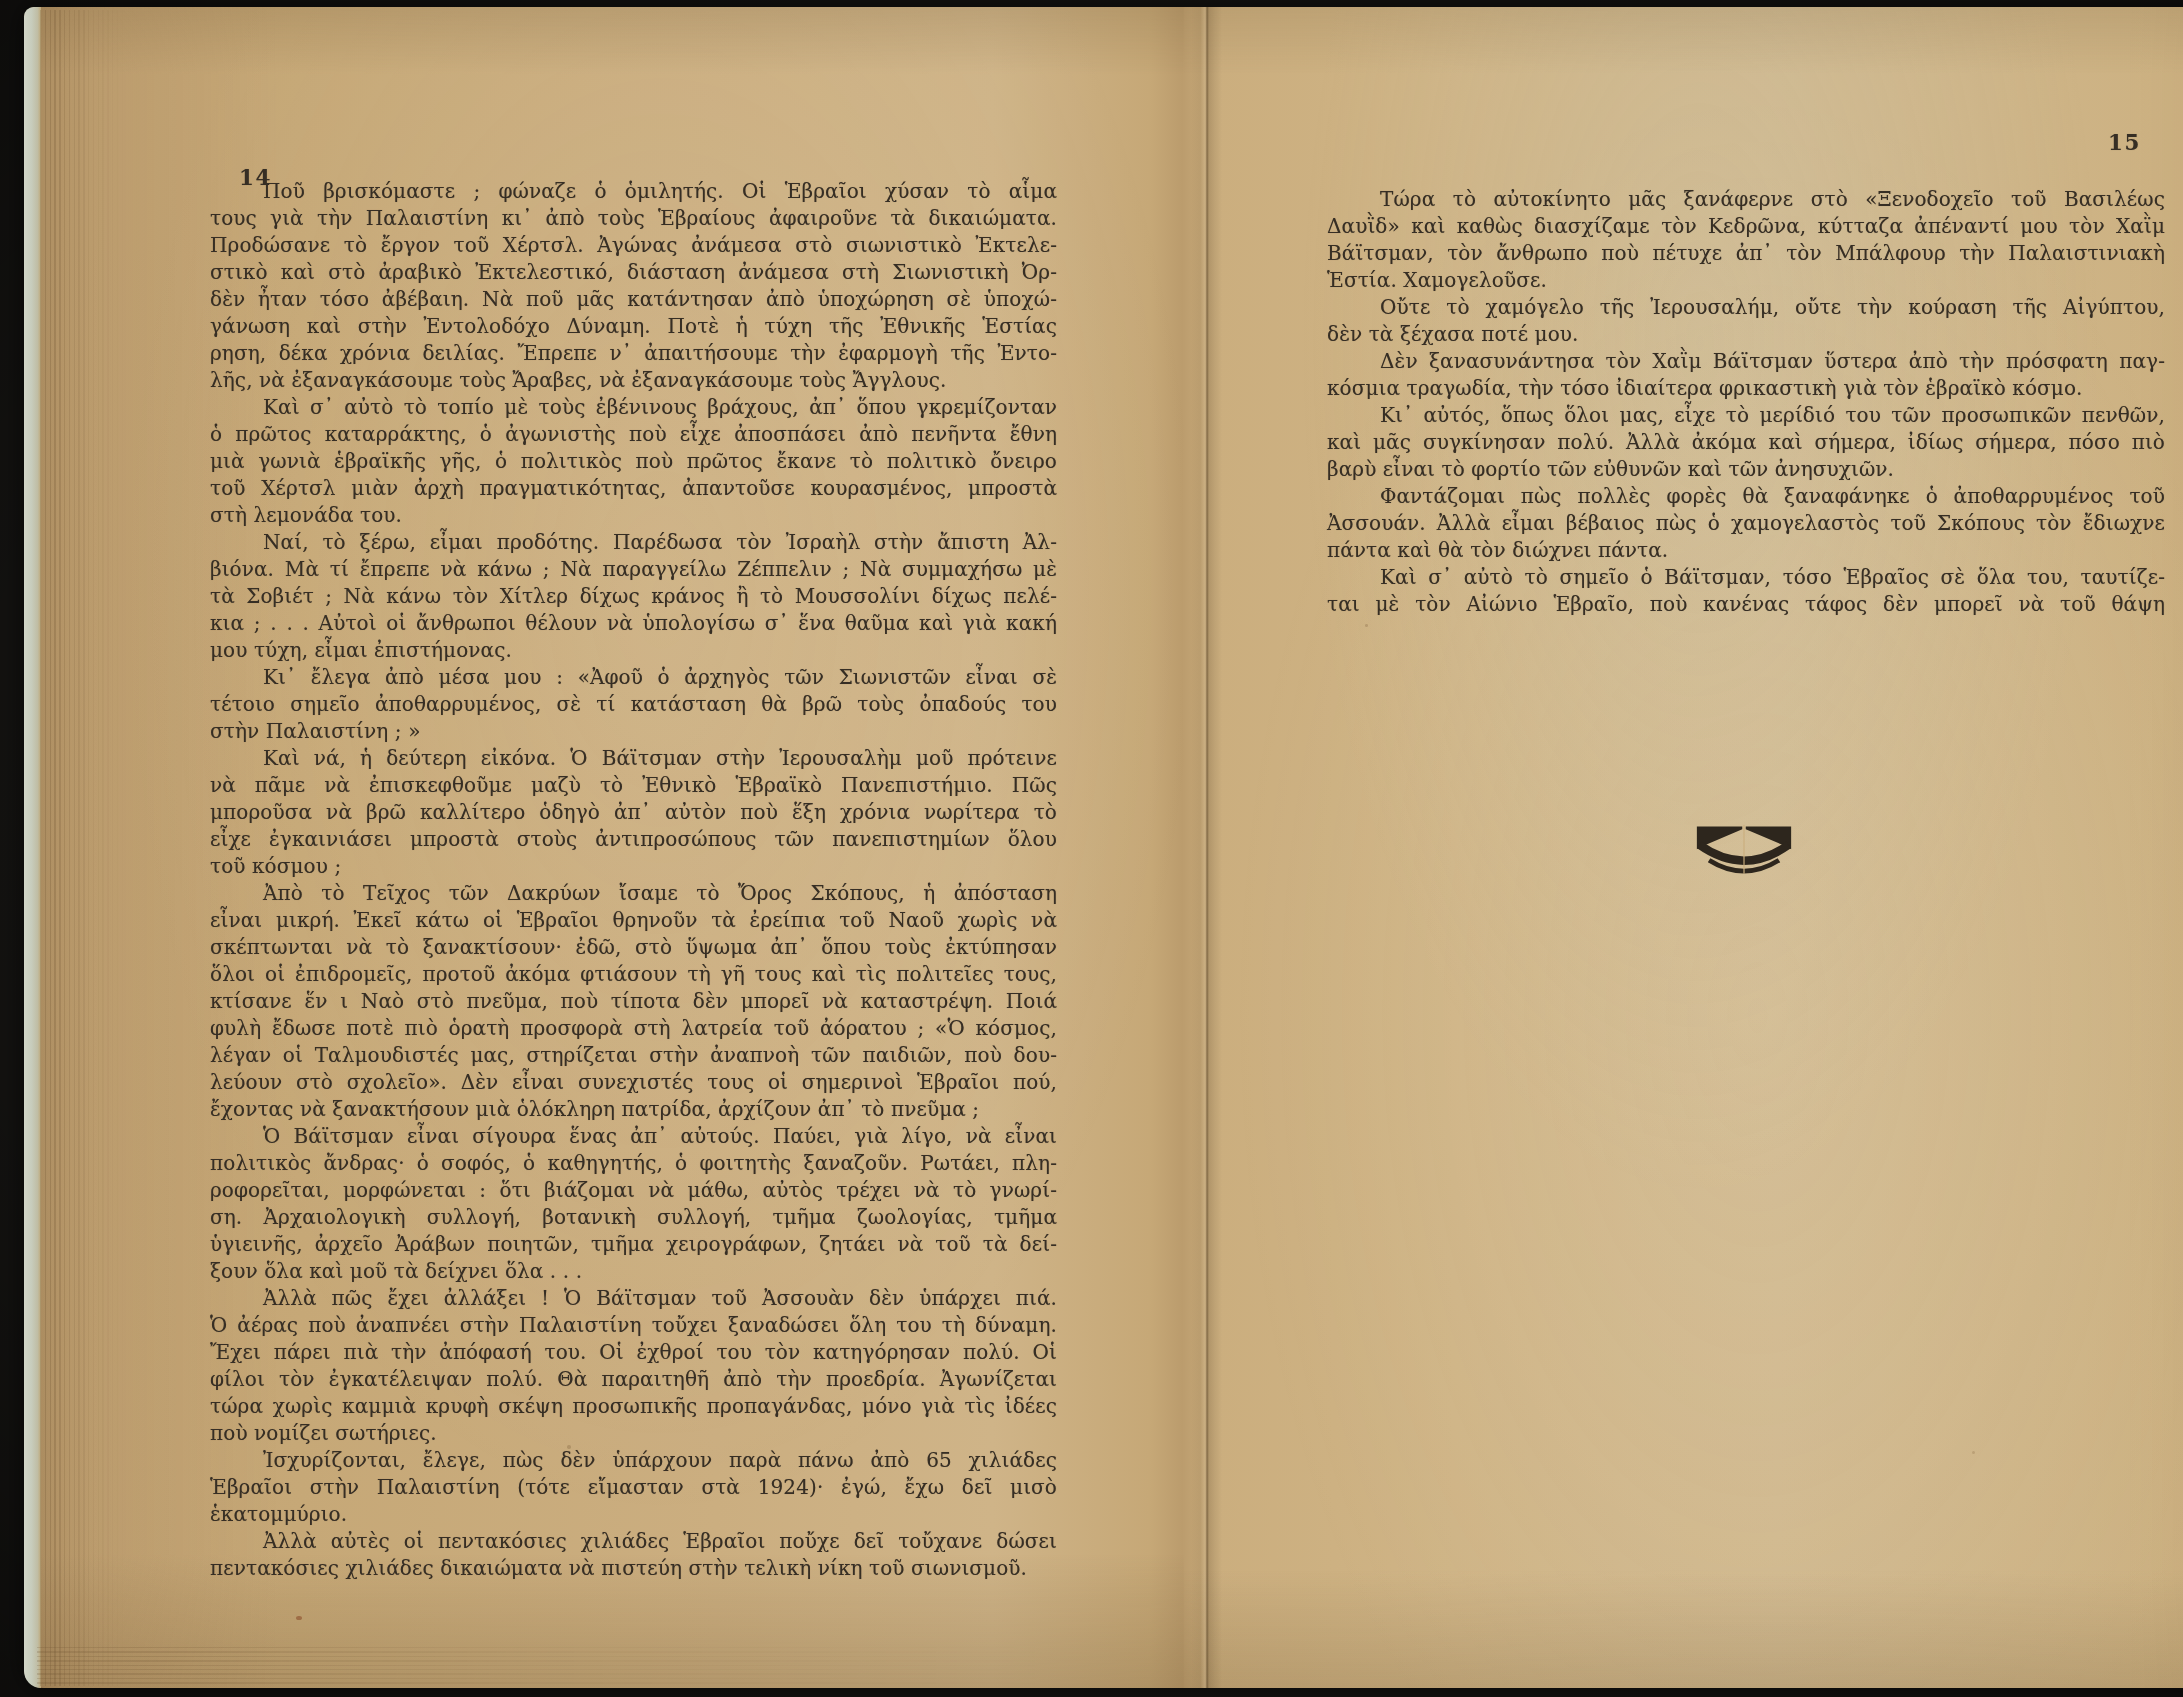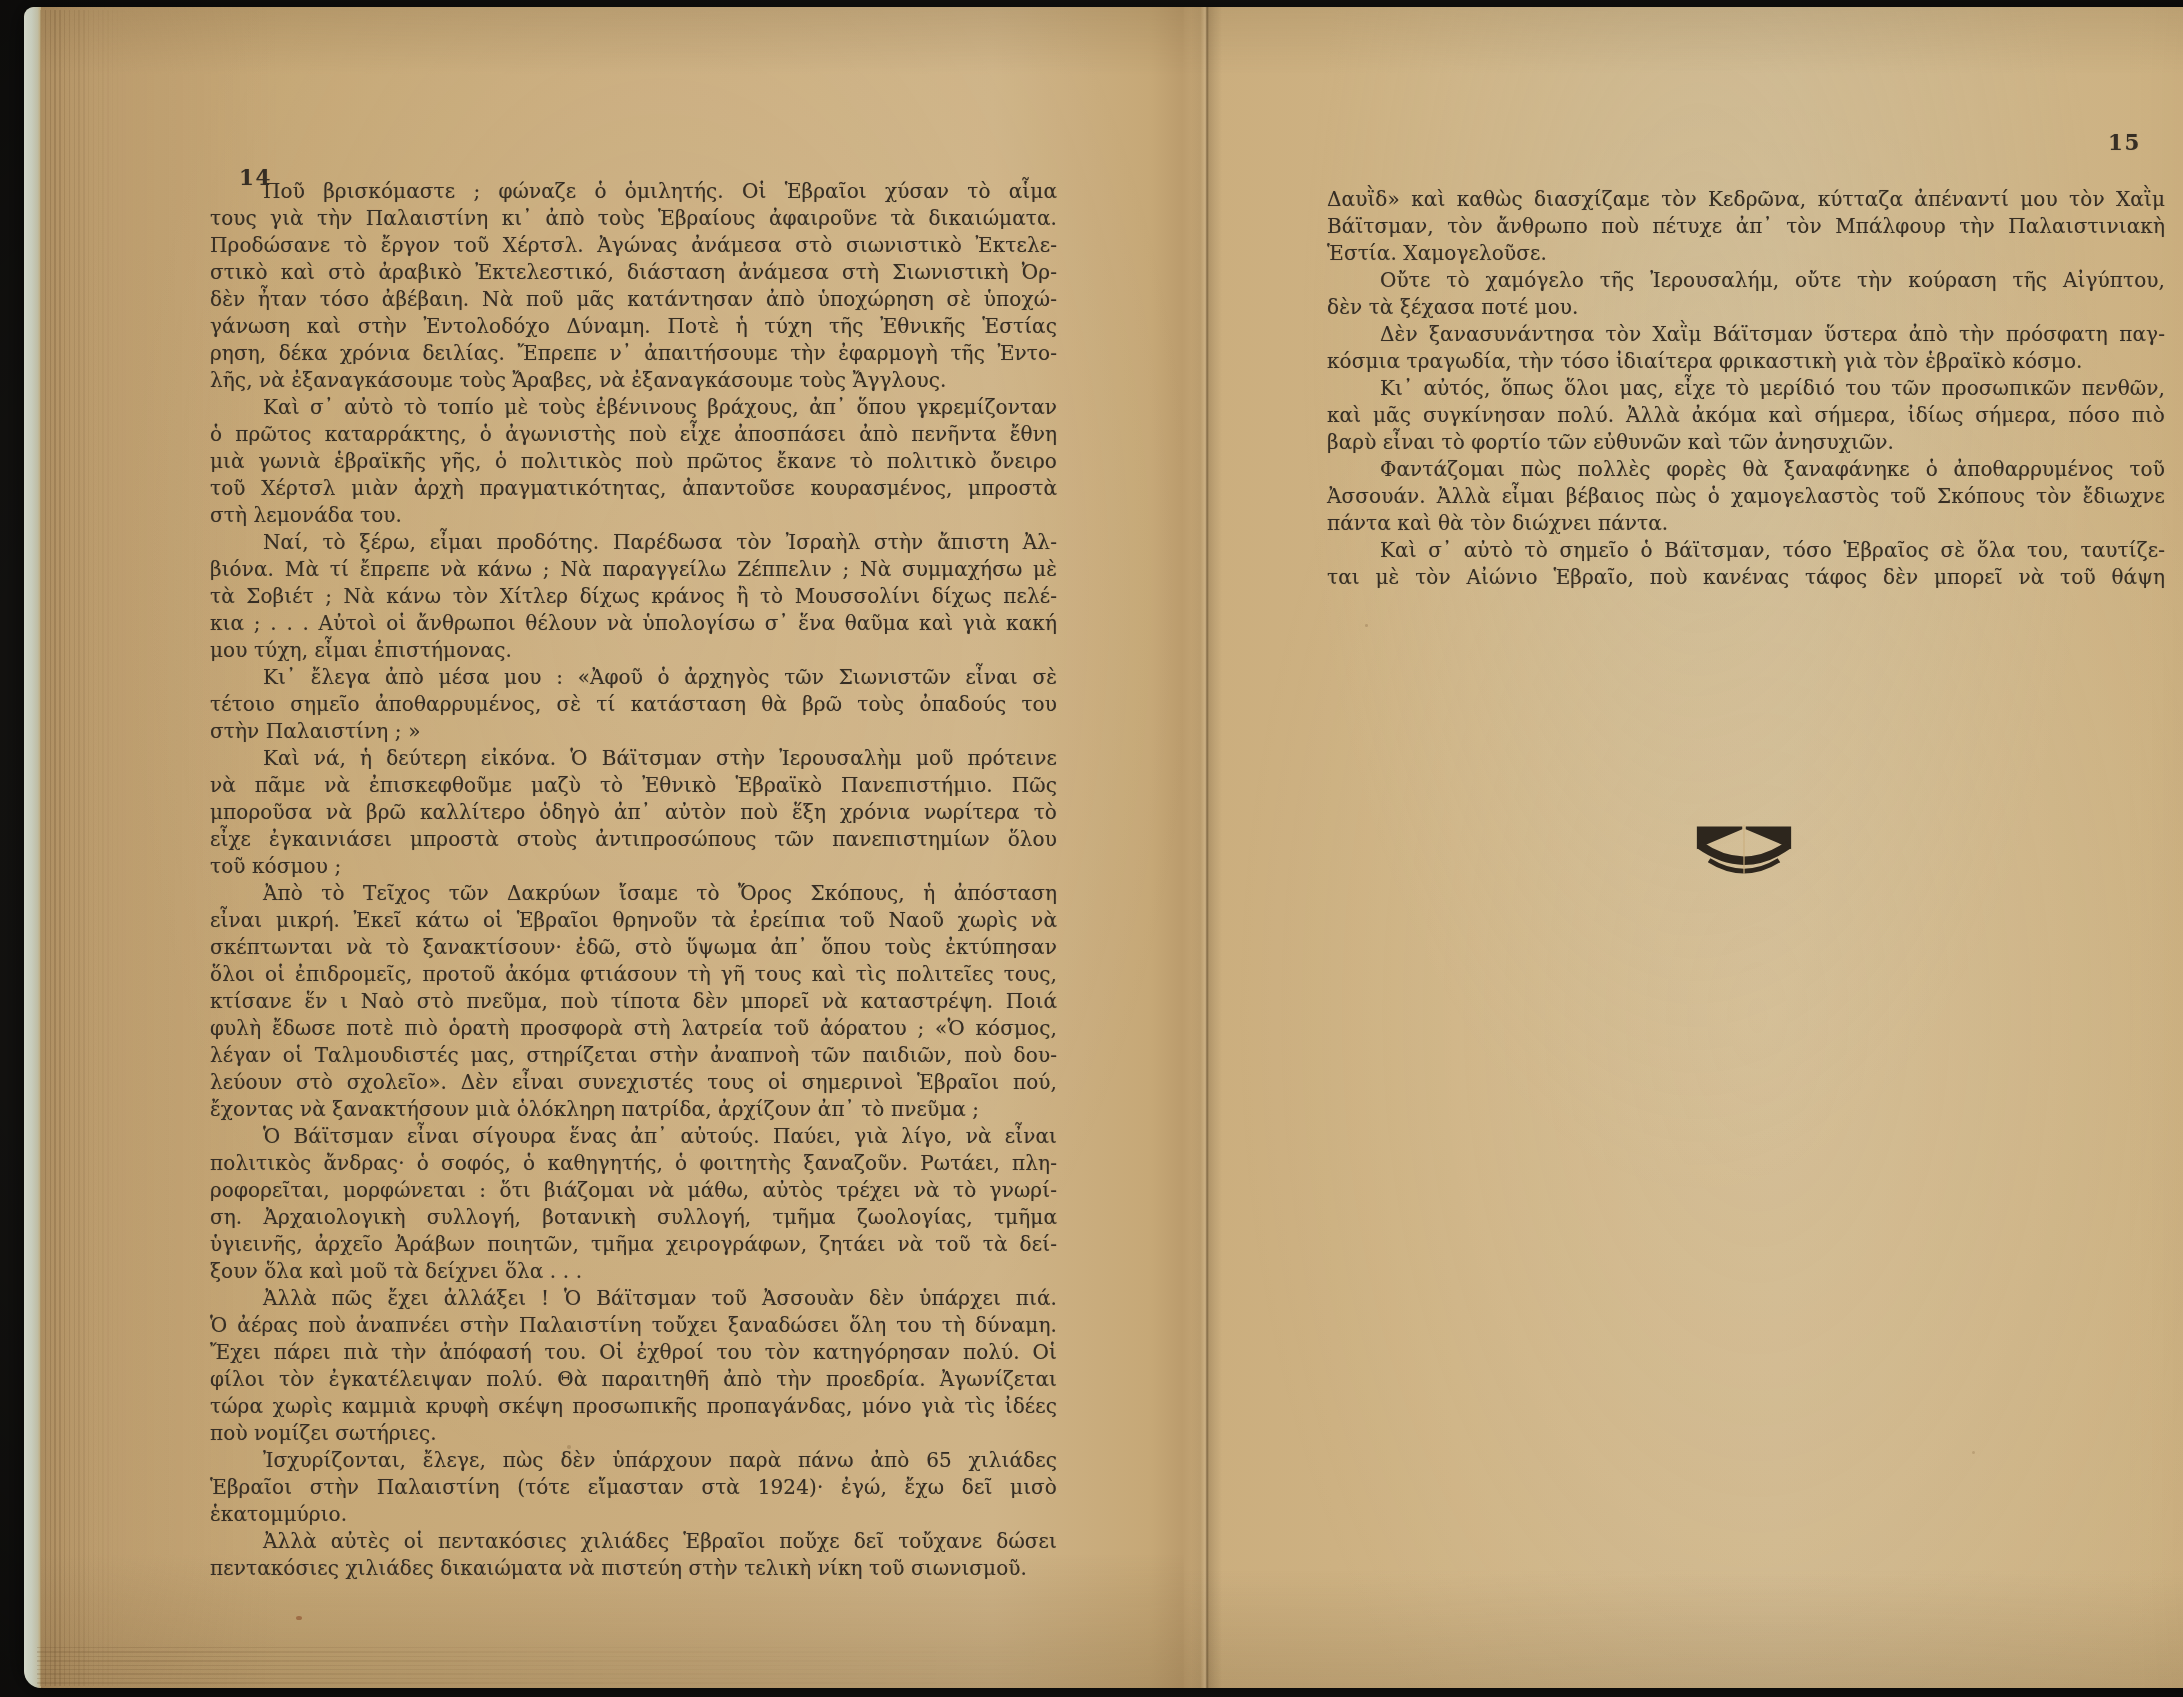--- a/index.html
+++ b/index.html
@@ -156,20 +156,21 @@
       <div class="line">φίλοι τὸν ἐγκατέλειψαν πολύ. Θὰ παραιτηθῆ ἀπὸ τὴν προεδρία. Ἀγωνίζεται</div>
       <div class="line">τώρα χωρὶς καμμιὰ κρυφὴ σκέψη προσωπικῆς προπαγάνδας, μόνο γιὰ τὶς ἰδέες</div>
       <div class="line para-end">ποὺ νομίζει σωτήριες.</div>
       <div class="line indent">Ἰσχυρίζονται, ἔλεγε, πὼς δὲν ὑπάρχουν παρὰ πάνω ἀπὸ 65 χιλιάδες</div>
       <div class="line">Ἑβραῖοι στὴν Παλαιστίνη (τότε εἴμασταν στὰ 1924)· ἐγώ, ἔχω δεῖ μισὸ</div>
       <div class="line para-end">ἑκατομμύριο.</div>
       <div class="line indent">Ἀλλὰ αὐτὲς οἱ πεντακόσιες χιλιάδες Ἑβραῖοι ποὔχε δεῖ τοὔχανε δώσει</div>
       <div class="line para-end">πεντακόσιες χιλιάδες δικαιώματα νὰ πιστεύη στὴν τελικὴ νίκη τοῦ σιωνισμοῦ.</div>
     </div>
   <div class="textblock tb-right" id="tb-right">
+      <div class="line indent">Τώρα τὸ αὐτοκίνητο μᾶς ξανάφερνε στὸ «Ξενοδοχεῖο τοῦ Βασιλέως</div>
       <div class="line">Δαυῒδ» καὶ καθὼς διασχίζαμε τὸν Κεδρῶνα, κύτταζα ἀπέναντί μου τὸν Χαῒμ</div>
       <div class="line">Βάϊτσμαν, τὸν ἄνθρωπο ποὺ πέτυχε ἀπ᾽ τὸν Μπάλφουρ τὴν Παλαιστινιακὴ</div>
       <div class="line para-end">Ἑστία. Χαμογελοῦσε.</div>
       <div class="line indent">Οὔτε τὸ χαμόγελο τῆς Ἰερουσαλήμ, οὔτε τὴν κούραση τῆς Αἰγύπτου,</div>
       <div class="line para-end">δὲν τὰ ξέχασα ποτέ μου.</div>
       <div class="line indent">Δὲν ξανασυνάντησα τὸν Χαῒμ Βάϊτσμαν ὕστερα ἀπὸ τὴν πρόσφατη παγ-</div>
       <div class="line para-end">κόσμια τραγωδία, τὴν τόσο ἰδιαίτερα φρικαστικὴ γιὰ τὸν ἑβραϊκὸ κόσμο.</div>
       <div class="line indent">Κι᾽ αὐτός, ὅπως ὅλοι μας, εἶχε τὸ μερίδιό του τῶν προσωπικῶν πενθῶν,</div>
       <div class="line">καὶ μᾶς συγκίνησαν πολύ. Ἀλλὰ ἀκόμα καὶ σήμερα, ἰδίως σήμερα, πόσο πιὸ</div>
       <div class="line para-end">βαρὺ εἶναι τὸ φορτίο τῶν εὐθυνῶν καὶ τῶν ἀνησυχιῶν.</div>

